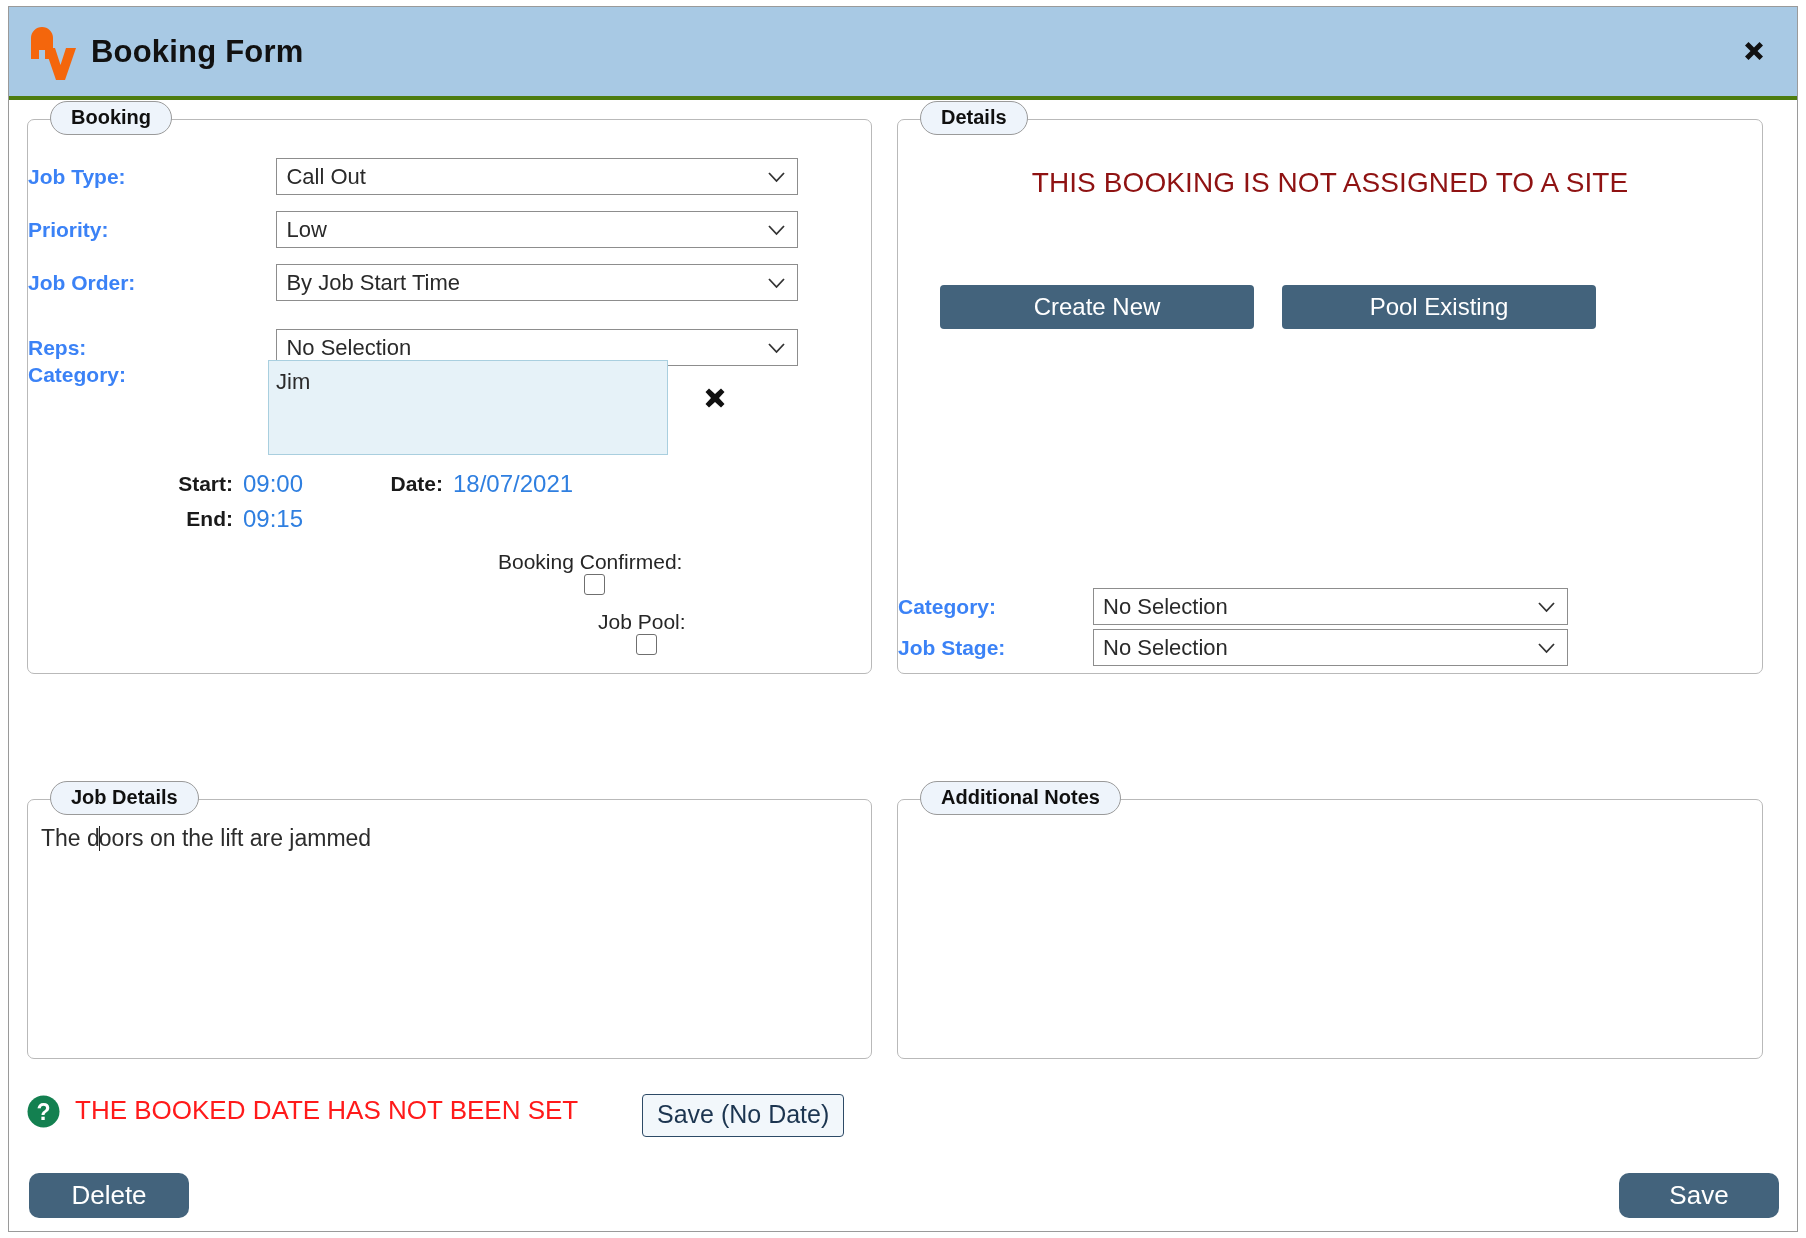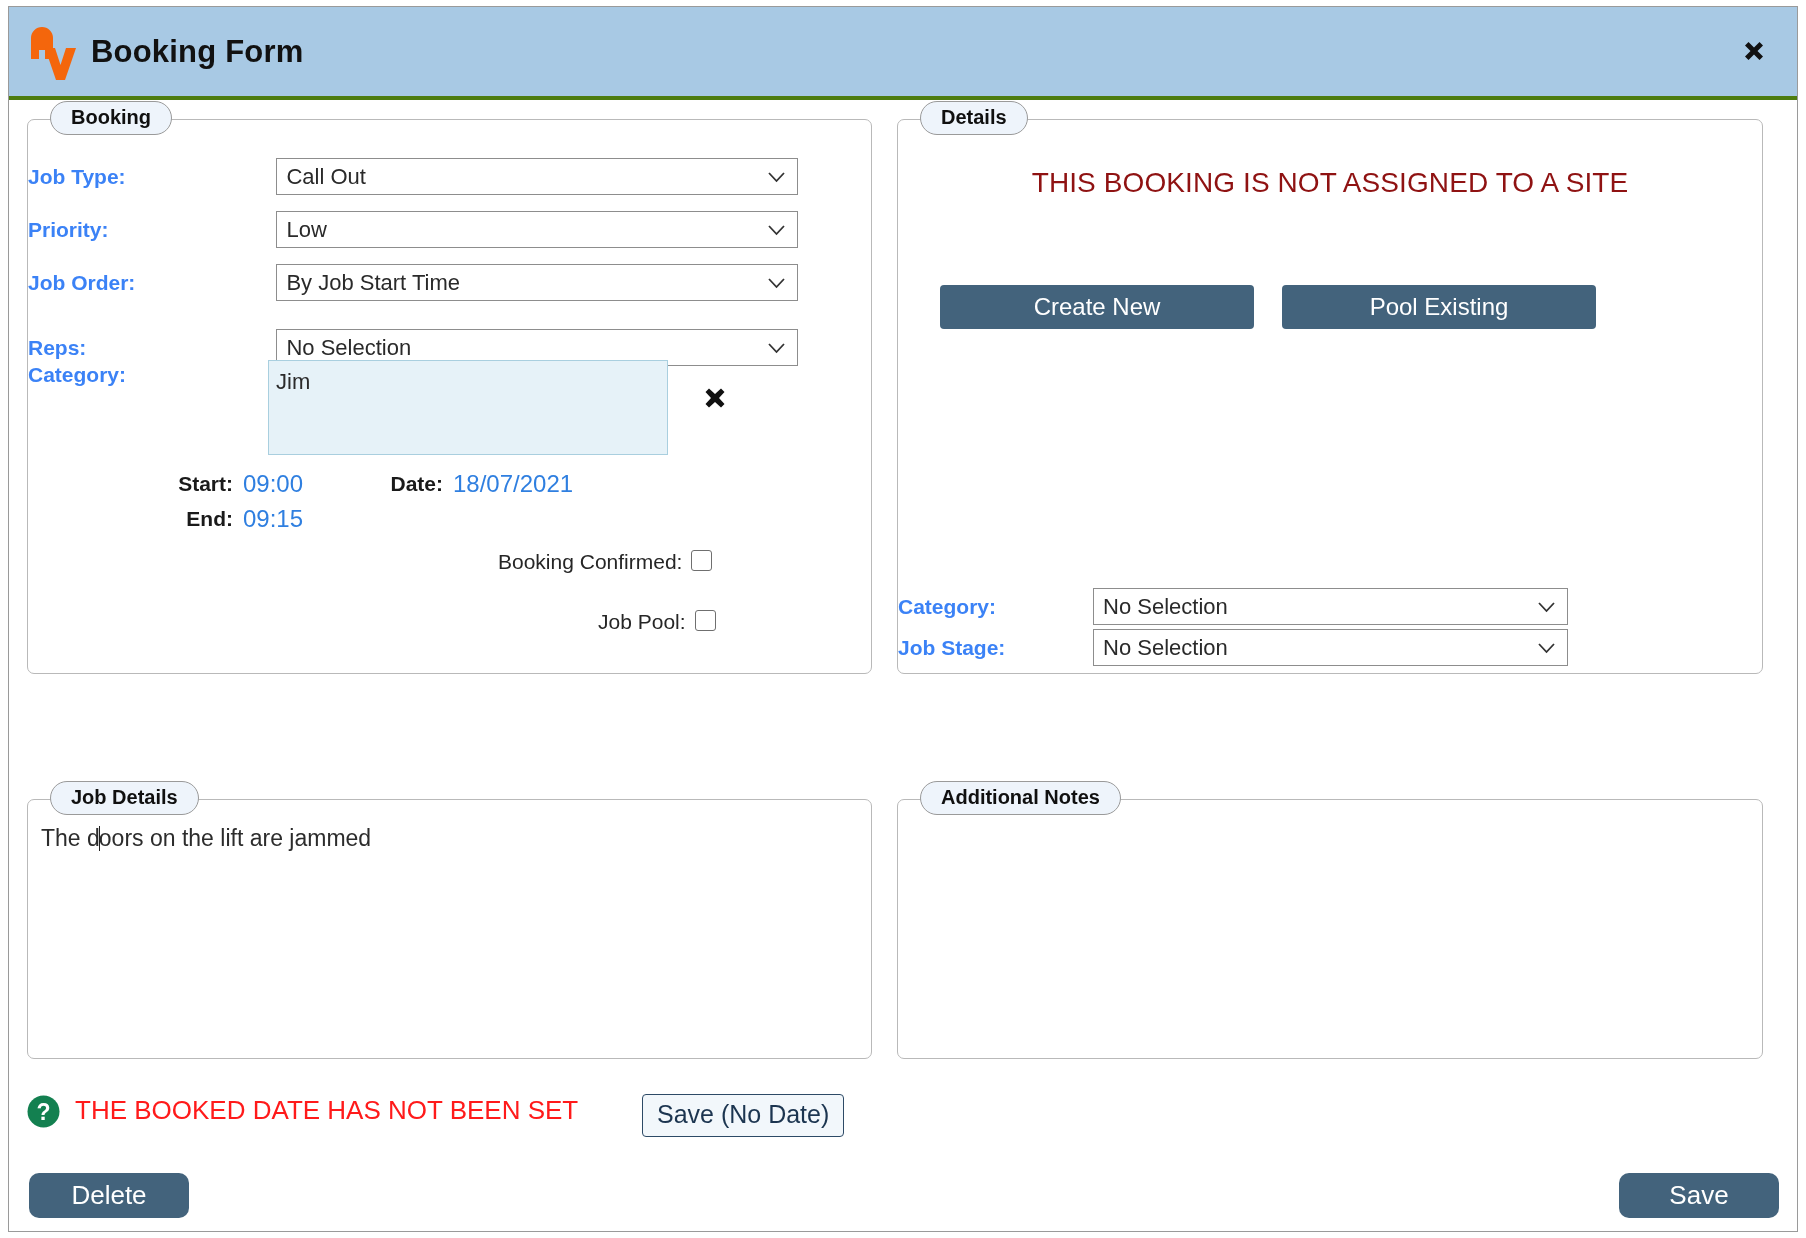--- a/index.html
+++ b/index.html
@@ -146,21 +146,22 @@
   .time-value {
     font-size: 24px;
     color: #2f7fe0;
     white-space: nowrap;
     cursor: pointer;
   }
 
   .check-row {
     position: absolute;
     display: flex;
-    align-items: flex-start;
+    align-items: center;
+    flex-direction: column;
   }
   .check-label {
     font-size: 21px;
     color: #262626;
     padding-right: 9px;
     white-space: nowrap;
   }
   .checkbox {
     width: 21px;
     height: 21px;

